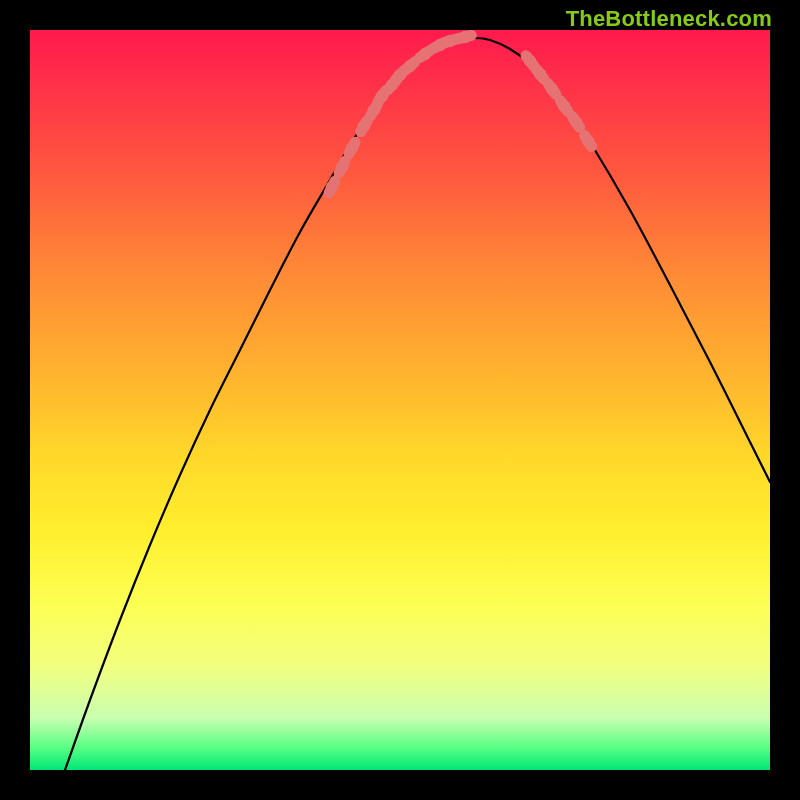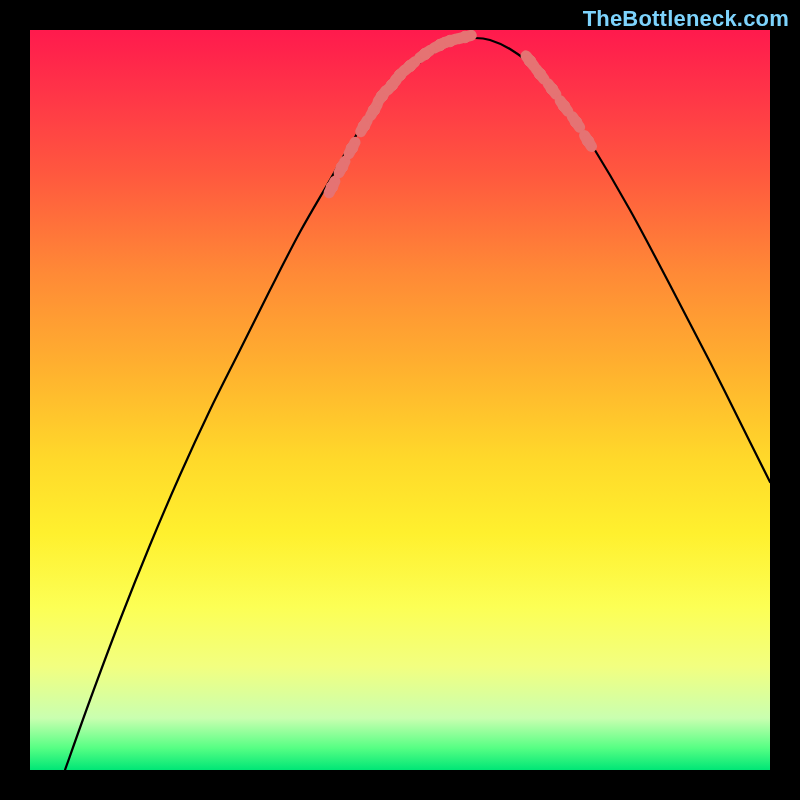--- a/index.html
+++ b/index.html
@@ -28,22 +28,22 @@
       #fcff55 78%,
       #f2ff80 86%,
       #c9ffb0 93%,
       #57ff84 97%,
       #00e676 100%
     );
   }
   .watermark {
     position: absolute;
     top: 6px;
-    right: 11px;
-    color: #7dd3fc;
+    right: 28px;
+    color: #84cc16;
     font-size: 22px;
     font-weight: 600;
     letter-spacing: 0.2px;
     user-select: none;
   }
   svg.plot {
     position: absolute;
     left: 0;
     top: 0;
     width: 740px;

